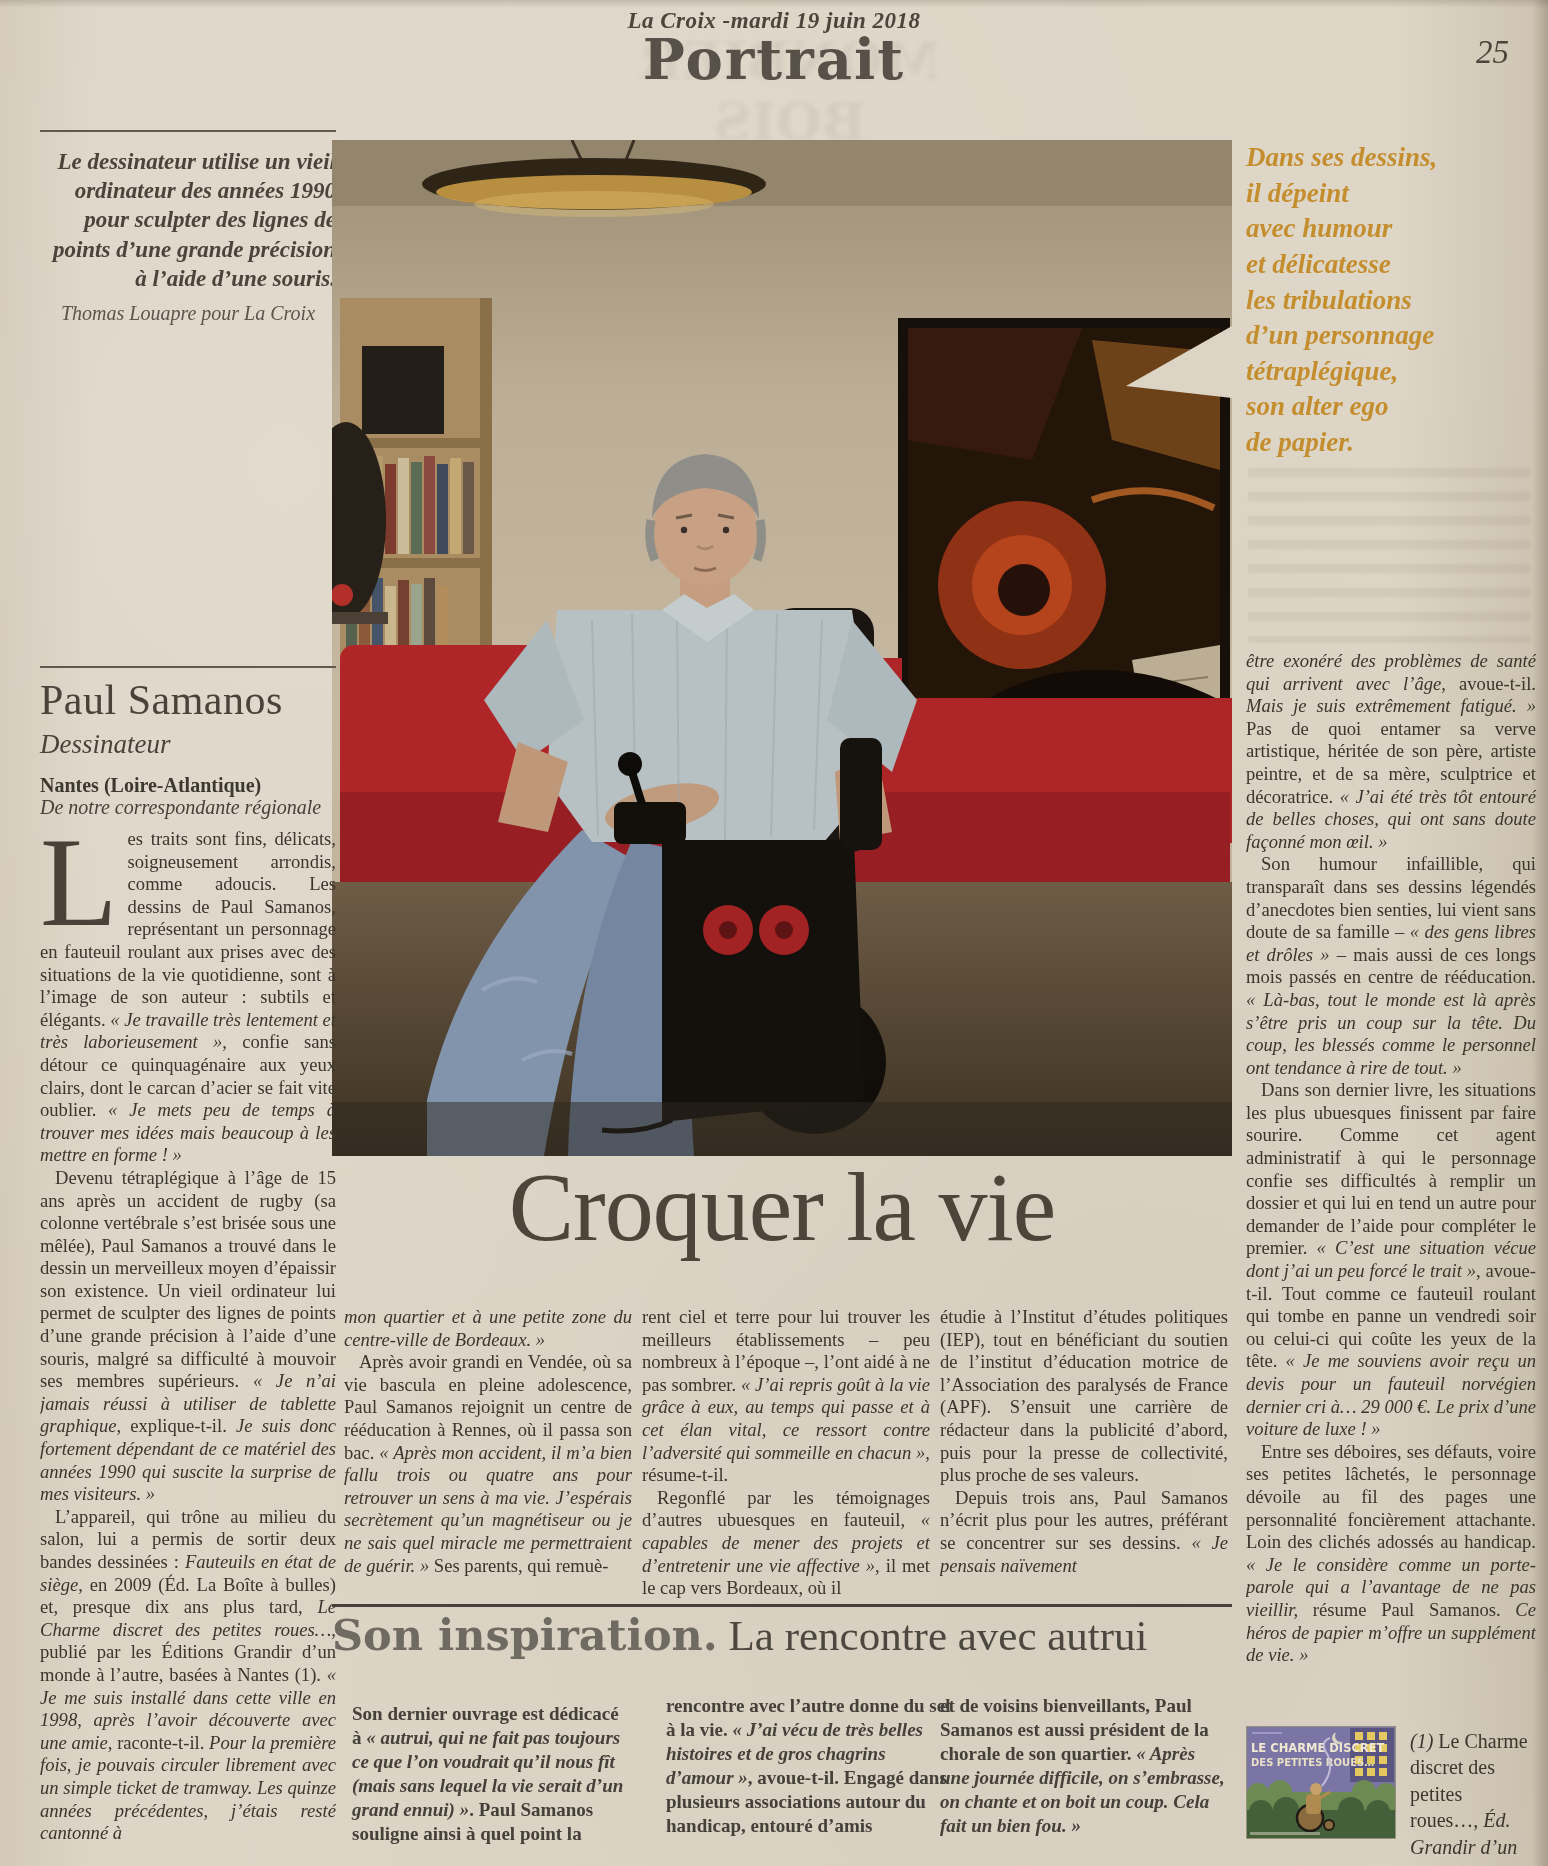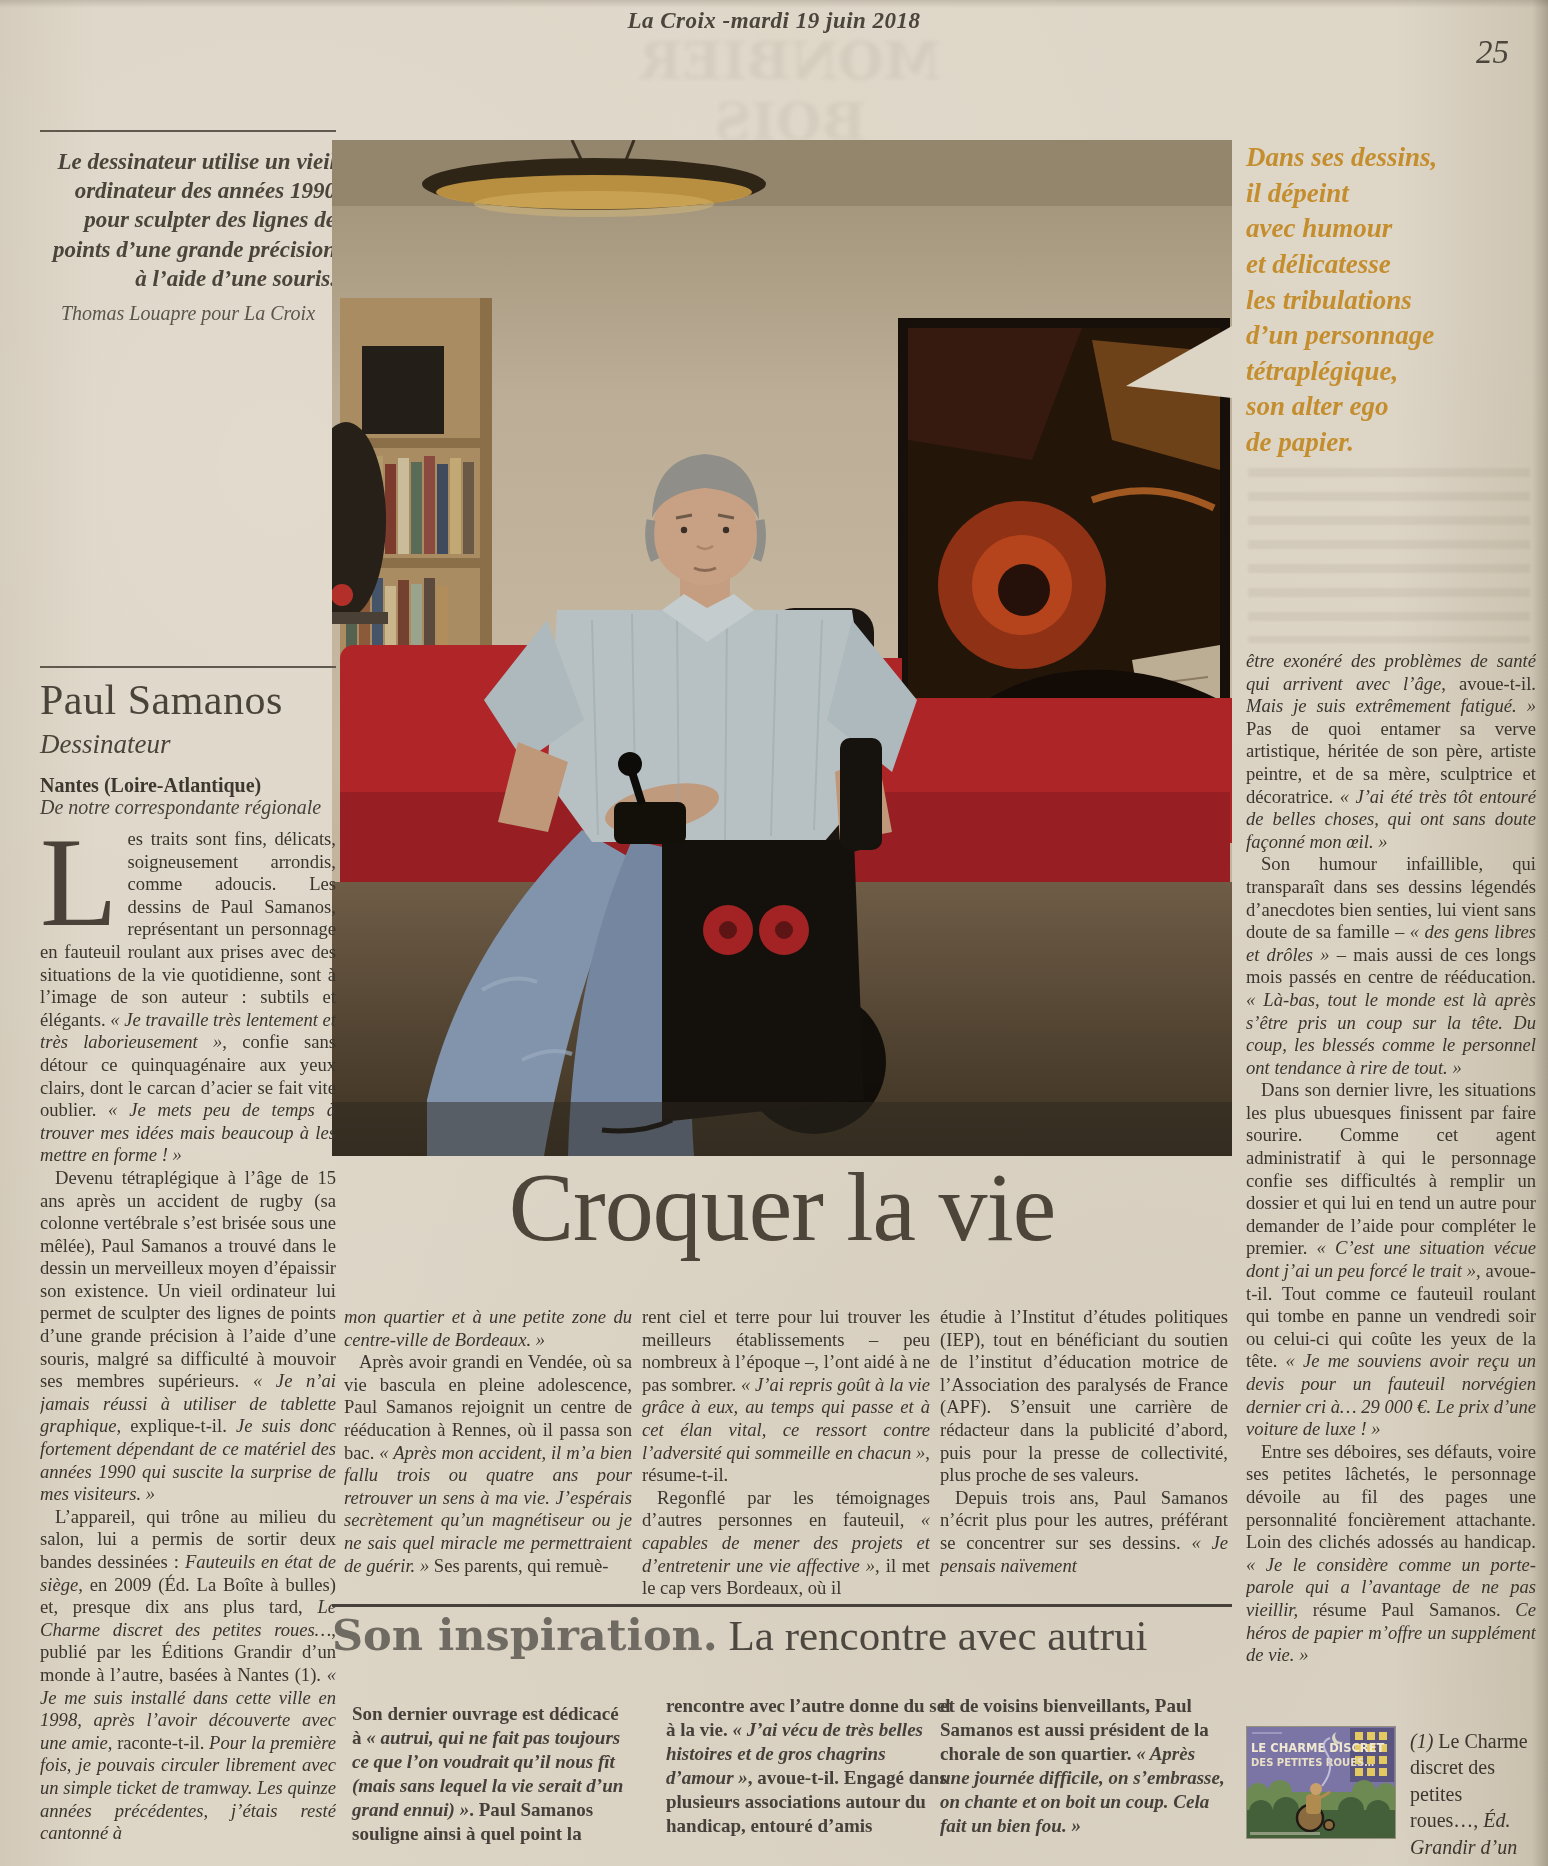--- a/index.html
+++ b/index.html
@@ -85,20 +85,21 @@
 </style>
 </head>
 <body>
 
 <div id="page">
   <div class="top-shadow"></div>
   <div class="edge-shadow"></div>
 
   <div class="ghost1">MONBIER BOIS</div>
   <div class="masthead">La Croix -mardi 19 juin 2018</div>
+  <div class="section-title">Portrait</div>
   <div class="page-num">25</div>
 
   <div class="cap-rule"></div>
   <div class="photo-caption">
     <span>Le dessinateur utilise un vieil ordinateur des années 1990 pour sculpter des lignes de points d’une grande précision à l’aide d’une souris.</span>
     <div class="photo-credit">Thomas Louapre pour La Croix</div>
   </div>
 
   <svg class="photo" viewBox="0 0 900 1016">
     <defs>
@@ -257,21 +258,21 @@
   </div>
 
   <div class="headline">Croquer la vie</div>
 
   <div class="mid-col mid-1 body-col">
     <p><span class="s-i">mon quartier et à une petite zone du centre-ville de Bordeaux. »</span></p>
     <p><span class="s-r">Après avoir grandi en Vendée, où sa vie bascula en pleine adolescence, Paul Samanos rejoignit un centre de rééducation à Rennes, où il passa son bac. </span><span class="s-i">« Après mon accident, il m’a bien fallu trois ou quatre ans pour retrouver un sens à ma vie. J’espérais secrètement qu’un magnétiseur ou je ne sais quel miracle me permettraient de guérir. »</span><span class="s-r"> Ses parents, qui remuè-</span></p>
   </div>
   <div class="mid-col mid-2 body-col">
     <p><span class="s-r">rent ciel et terre pour lui trouver les meilleurs établissements – peu nombreux à l’époque –, l’ont aidé à ne pas sombrer. </span><span class="s-i">« J’ai repris goût à la vie grâce à eux, au temps qui passe et à cet élan vital, ce ressort contre l’adversité qui sommeille en chacun »</span><span class="s-r">, résume-t-il.</span></p>
-    <p><span class="s-r">Regonflé par les témoignages d’autres personnes en fauteuil, </span><span class="s-i">« capables de mener des projets et d’entretenir une vie affective »</span><span class="s-r">, il met le cap vers Bordeaux, où il</span></p>
+    <p><span class="s-r">Regonflé par les témoignages d’autres ubuesques en fauteuil, </span><span class="s-i">« capables de mener des projets et d’entretenir une vie affective »</span><span class="s-r">, il met le cap vers Bordeaux, où il</span></p>
   </div>
   <div class="mid-col mid-3 body-col">
     <p><span class="s-r">étudie à l’Institut d’études politiques (IEP), tout en bénéficiant du soutien de l’institut d’éducation motrice de l’Association des paralysés de France (APF). S’ensuit une carrière de rédacteur dans la publicité d’abord, puis pour la presse de collectivité, plus proche de ses valeurs.</span></p>
     <p><span class="s-r">Depuis trois ans, Paul Samanos n’écrit plus pour les autres, préférant se concentrer sur ses dessins. </span><span class="s-i">« Je pensais naïvement</span></p>
   </div>
 
   <div class="right-body body-col">
     <p><span class="s-i">être exonéré des problèmes de santé qui arrivent avec l’âge, </span><span class="s-r">avoue-t-il. </span><span class="s-i">Mais je suis extrêmement fatigué. »</span><span class="s-r"> Pas de quoi entamer sa verve artistique, héritée de son père, artiste peintre, et de sa mère, sculptrice et décoratrice. </span><span class="s-i">« J’ai été très tôt entouré de belles choses, qui ont sans doute façonné mon œil. »</span></p>
     <p><span class="s-r">Son humour infaillible, qui transparaît dans ses dessins légendés d’anecdotes bien senties, lui vient sans doute de sa famille – </span><span class="s-i">« des gens libres et drôles »</span><span class="s-r"> – mais aussi de ces longs mois passés en centre de rééducation. </span><span class="s-i">« Là-bas, tout le monde est là après s’être pris un coup sur la tête. Du coup, les blessés comme le personnel ont tendance à rire de tout. »</span></p>
     <p><span class="s-r">Dans son dernier livre, les situations les plus ubuesques finissent par faire sourire. Comme cet agent administratif à qui le personnage confie ses difficultés à remplir un dossier et qui lui en tend un autre pour demander de l’aide pour compléter le premier. </span><span class="s-i">« C’est une situation vécue dont j’ai un peu forcé le trait »</span><span class="s-r">, avoue-t-il. Tout comme ce fauteuil roulant qui tombe en panne un vendredi soir ou celui-ci qui coûte les yeux de la tête. </span><span class="s-i">« Je me souviens avoir reçu un devis pour un fauteuil norvégien dernier cri à… 29 000 €. Le prix d’une voiture de luxe ! »</span></p>

